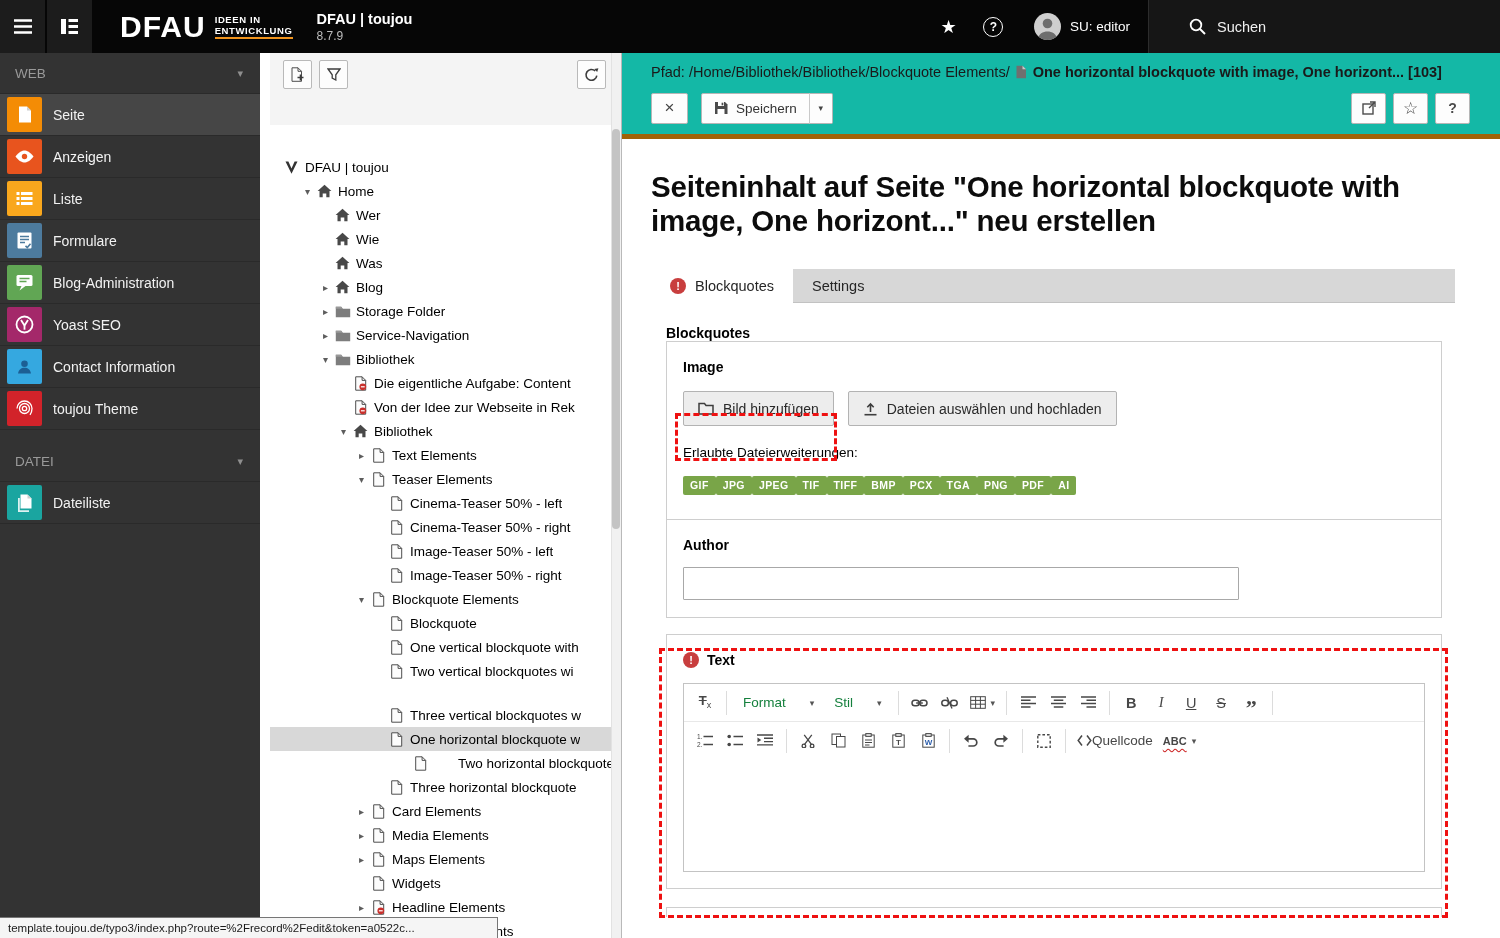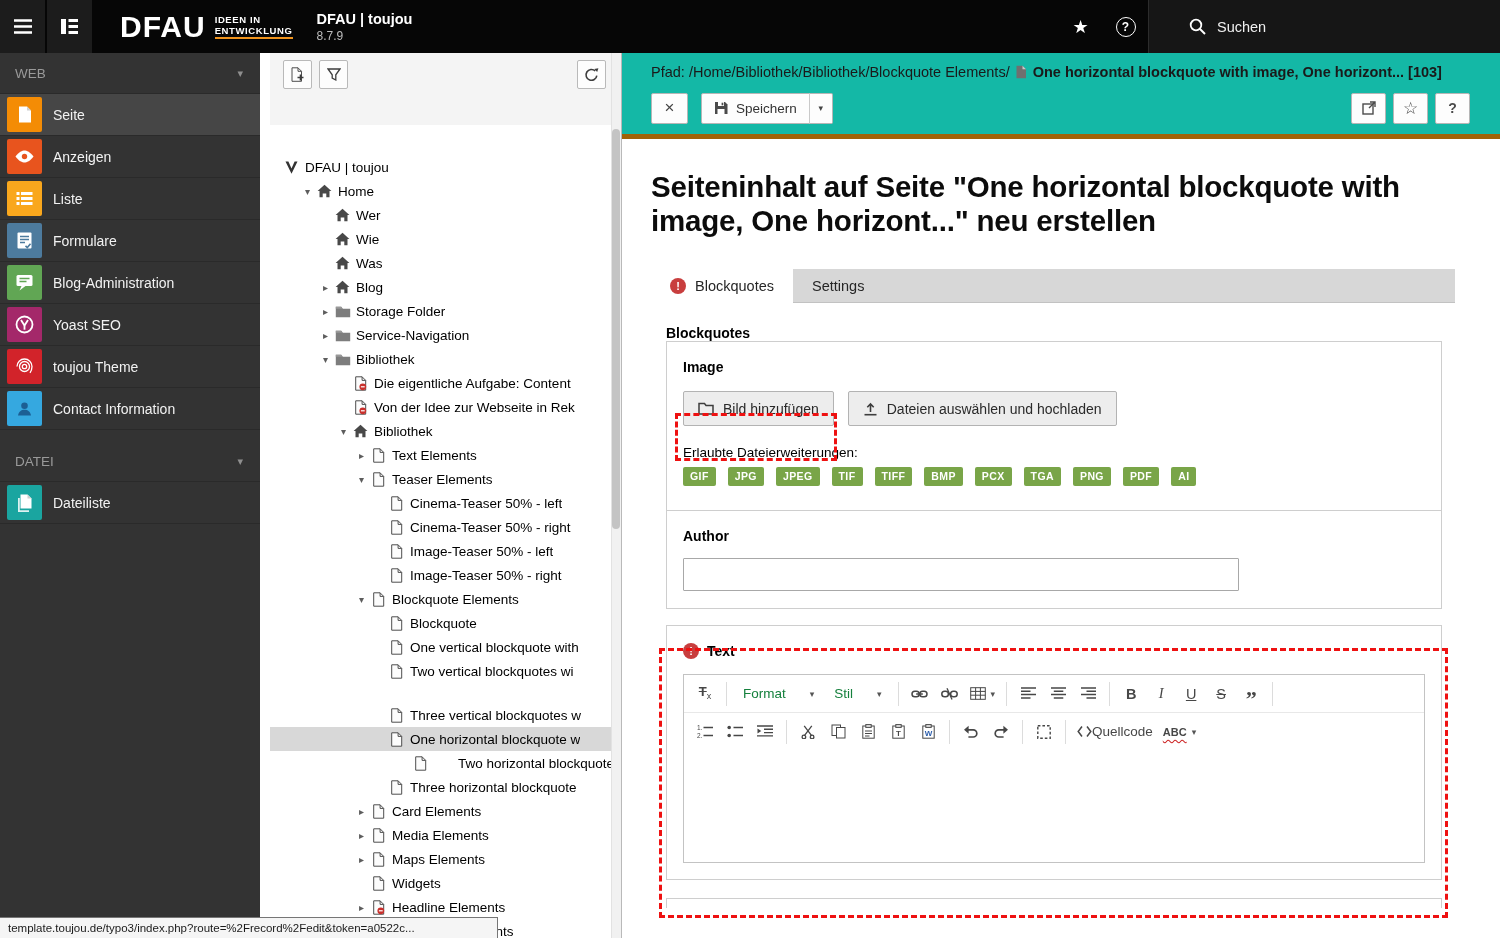--- a/index.html
+++ b/index.html
@@ -76,21 +76,21 @@
 .tab.active{background:#fff;margin-bottom:-1px;border-bottom:1px solid #fff}
 .err-badge{width:16px;height:16px;border-radius:50%;background:#c83e3e;color:#fff;font-size:11px;font-weight:bold;display:flex;align-items:center;justify-content:center;flex:none}
 .section-label{margin-top:22px;margin-left:15px;font-size:14px;font-weight:bold}
 .panel{margin-left:15px;width:776px;border:1px solid #cecece;background:#fff;padding:17px 16px 24px 16px}
 .panel.author{margin-top:-1px;padding-bottom:17px}
 .panel.textp{margin-top:16px;padding-bottom:16px}
 .field-label{font-size:14px;font-weight:bold}
 .btn-row{margin-top:16px;display:flex;gap:14px}
 .t3btn{height:35px;padding:0 14px;background:#ededed;border:1px solid #b3b3b3;border-radius:2px;display:inline-flex;align-items:center;gap:9px;font-size:14px;color:#2a2a2a;cursor:pointer}
 .ext-label{margin-top:19px;font-size:13.5px}
-.badges{margin-top:7px;display:flex;gap:12px}
+.badges{margin-top:16px;display:flex;gap:0}
 .badge{background:#79a548;color:#fff;font-size:10.5px;font-weight:bold;padding:3px 7px 4px;border-radius:2px;letter-spacing:.4px}
 .text-input{margin-top:14px;display:block;width:556px;height:33px;border:1px solid #a8a8a8;border-radius:1px;background:#fff;padding:0 8px;font-size:14px;font-family:"Liberation Sans",sans-serif}
 .tp-label{display:flex;align-items:center;gap:8px}
 .editor{margin-top:15px;border:1px solid #c3c3c3}
 .ck-row{display:flex;align-items:center;padding:5px 6px;background:#fff}
 .ck-row1{border-bottom:1px solid #e8e8e8}
 .ck-btn{min-width:28px;height:27px;display:inline-flex;align-items:center;justify-content:center;border-radius:2px;color:#474747;cursor:pointer;padding:0 4px;margin:0 1px}
 .ck-sep{width:1px;height:24px;background:#dcdcdc;margin:0 6px;flex:none}
 .ck-dd{gap:24px;padding:0 9px}
 .ck-dd-label{font-size:13.5px;color:#15803d}
@@ -133,20 +133,29 @@
     <span class="tb-site-name">DFAU | toujou</span>
     <span class="tb-site-ver">8.7.9</span>
   </div>
   <div class="tb-right">
     <span class="tb-act">
         <span class="tb-star">★</span>
       </span>
     <span class="tb-act">
         <span class="help-circle">?</span>
       </span>
+    <div class="tb-user">
+      <span class="tb-avatar">
+        <svg width="27" height="27" viewBox="0 0 27 27">
+            <circle cx="13.5" cy="10.5" r="4.8" fill="#6e6e6e"></circle>
+            <path d="M3.5 27c1-6.5 5.5-8.5 10-8.5s9 2 10 8.5z" fill="#6e6e6e"></path>
+          </svg>
+      </span>
+      <span class="tb-user-label">SU: editor</span>
+    </div>
     <div class="tb-search">
       <svg width="17" height="17" viewBox="0 0 17 17">
           <circle cx="7" cy="7" r="5.3" fill="none" stroke="#fff" stroke-width="1.8"></circle>
           <path d="M11 11l5 5" stroke="#fff" stroke-width="2"></path>
         </svg>
       <span class="tb-search-label">Suchen</span>
     </div>
   </div>
 </div>
 
@@ -217,39 +226,39 @@
         <span class="mod-icon" style="background: rgb(164, 40, 106);">
           <svg width="19" height="19" viewBox="0 0 19 19">
             <circle cx="9.5" cy="9.5" r="8" fill="none" stroke="#fff" stroke-width="1.8"></circle>
             <path d="M6 5l3.5 5.5L13 5" fill="none" stroke="#fff" stroke-width="1.8"></path>
             <path d="M9.5 10.5v4.2" stroke="#fff" stroke-width="1.8"></path>
           </svg>
         </span>
         <span>Yoast SEO</span>
       </div>
       <div class="side-item">
+        <span class="mod-icon" style="background: rgb(53, 168, 224);">
+          <svg width="19" height="19" viewBox="0 0 19 19">
+            <circle cx="9.5" cy="6.8" r="3.3" fill="#1c5f94"></circle>
+            <path d="M3 16.5c.6-4 3.2-5.8 6.5-5.8s5.9 1.8 6.5 5.8z" fill="#1c5f94"></path>
+          </svg>
+        </span>
+        <span>Contact Information</span>
+      </div>
+      <div class="side-item">
         <span class="mod-icon" style="background: rgb(210, 35, 42);">
           <svg width="19" height="19" viewBox="0 0 19 19">
             <g fill="none" stroke="#fff" stroke-width="1.3">
               <circle cx="9.5" cy="9.5" r="2.2"></circle>
               <circle cx="9.5" cy="9.5" r="5"></circle>
               <path d="M2 9.5a7.5 7.5 0 0 1 15 0c0 2.6-.8 4.7-2 6.4"></path>
             </g>
           </svg>
         </span>
         <span>toujou Theme</span>
-      </div>
-      <div class="side-item">
-        <span class="mod-icon" style="background: rgb(53, 168, 224);">
-          <svg width="19" height="19" viewBox="0 0 19 19">
-            <circle cx="9.5" cy="6.8" r="3.3" fill="#1c5f94"></circle>
-            <path d="M3 16.5c.6-4 3.2-5.8 6.5-5.8s5.9 1.8 6.5 5.8z" fill="#1c5f94"></path>
-          </svg>
-        </span>
-        <span>Contact Information</span>
       </div>
       <div class="side-spacer"></div>
       <div class="side-header">
         <span>DATEI</span>
         <span class="chev">▾</span>
       </div>
       <div class="side-item">
         <span class="mod-icon" style="background: rgb(26, 165, 160);">
           <svg width="19" height="19" viewBox="0 0 19 19">
             <path d="M5.5 1.5h7l4 4v10h-11z" fill="#fff"></path>

